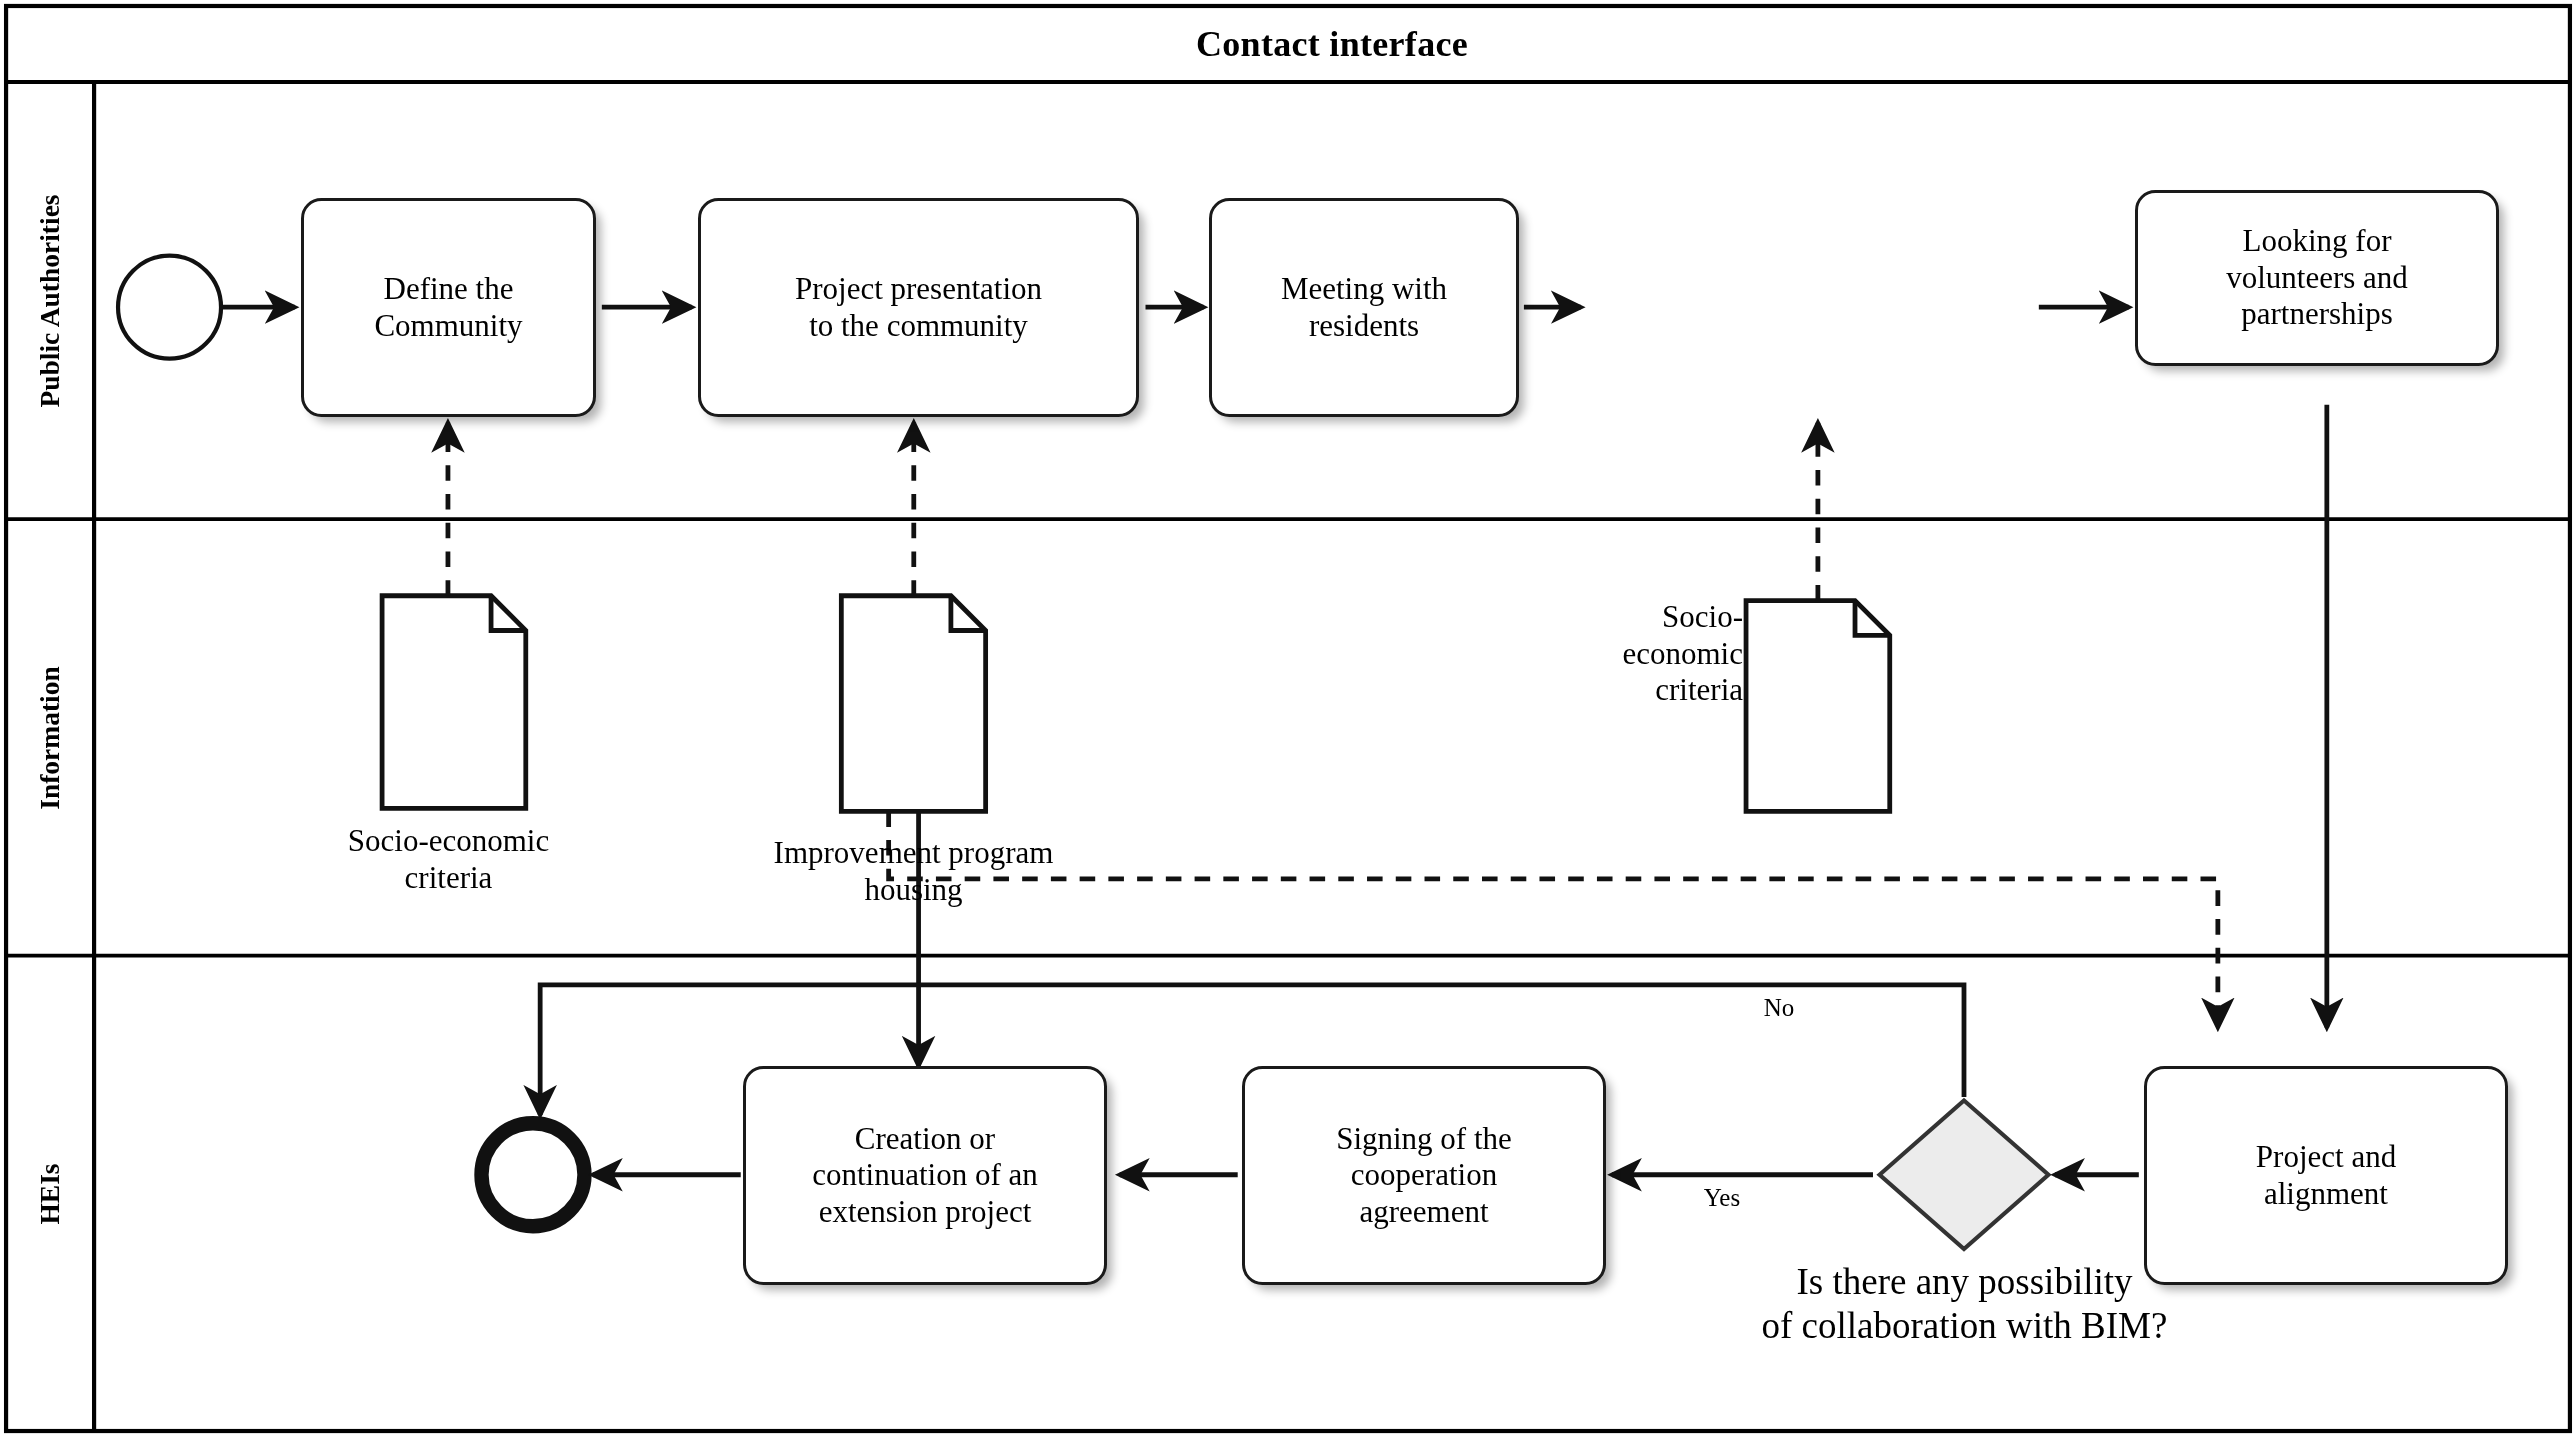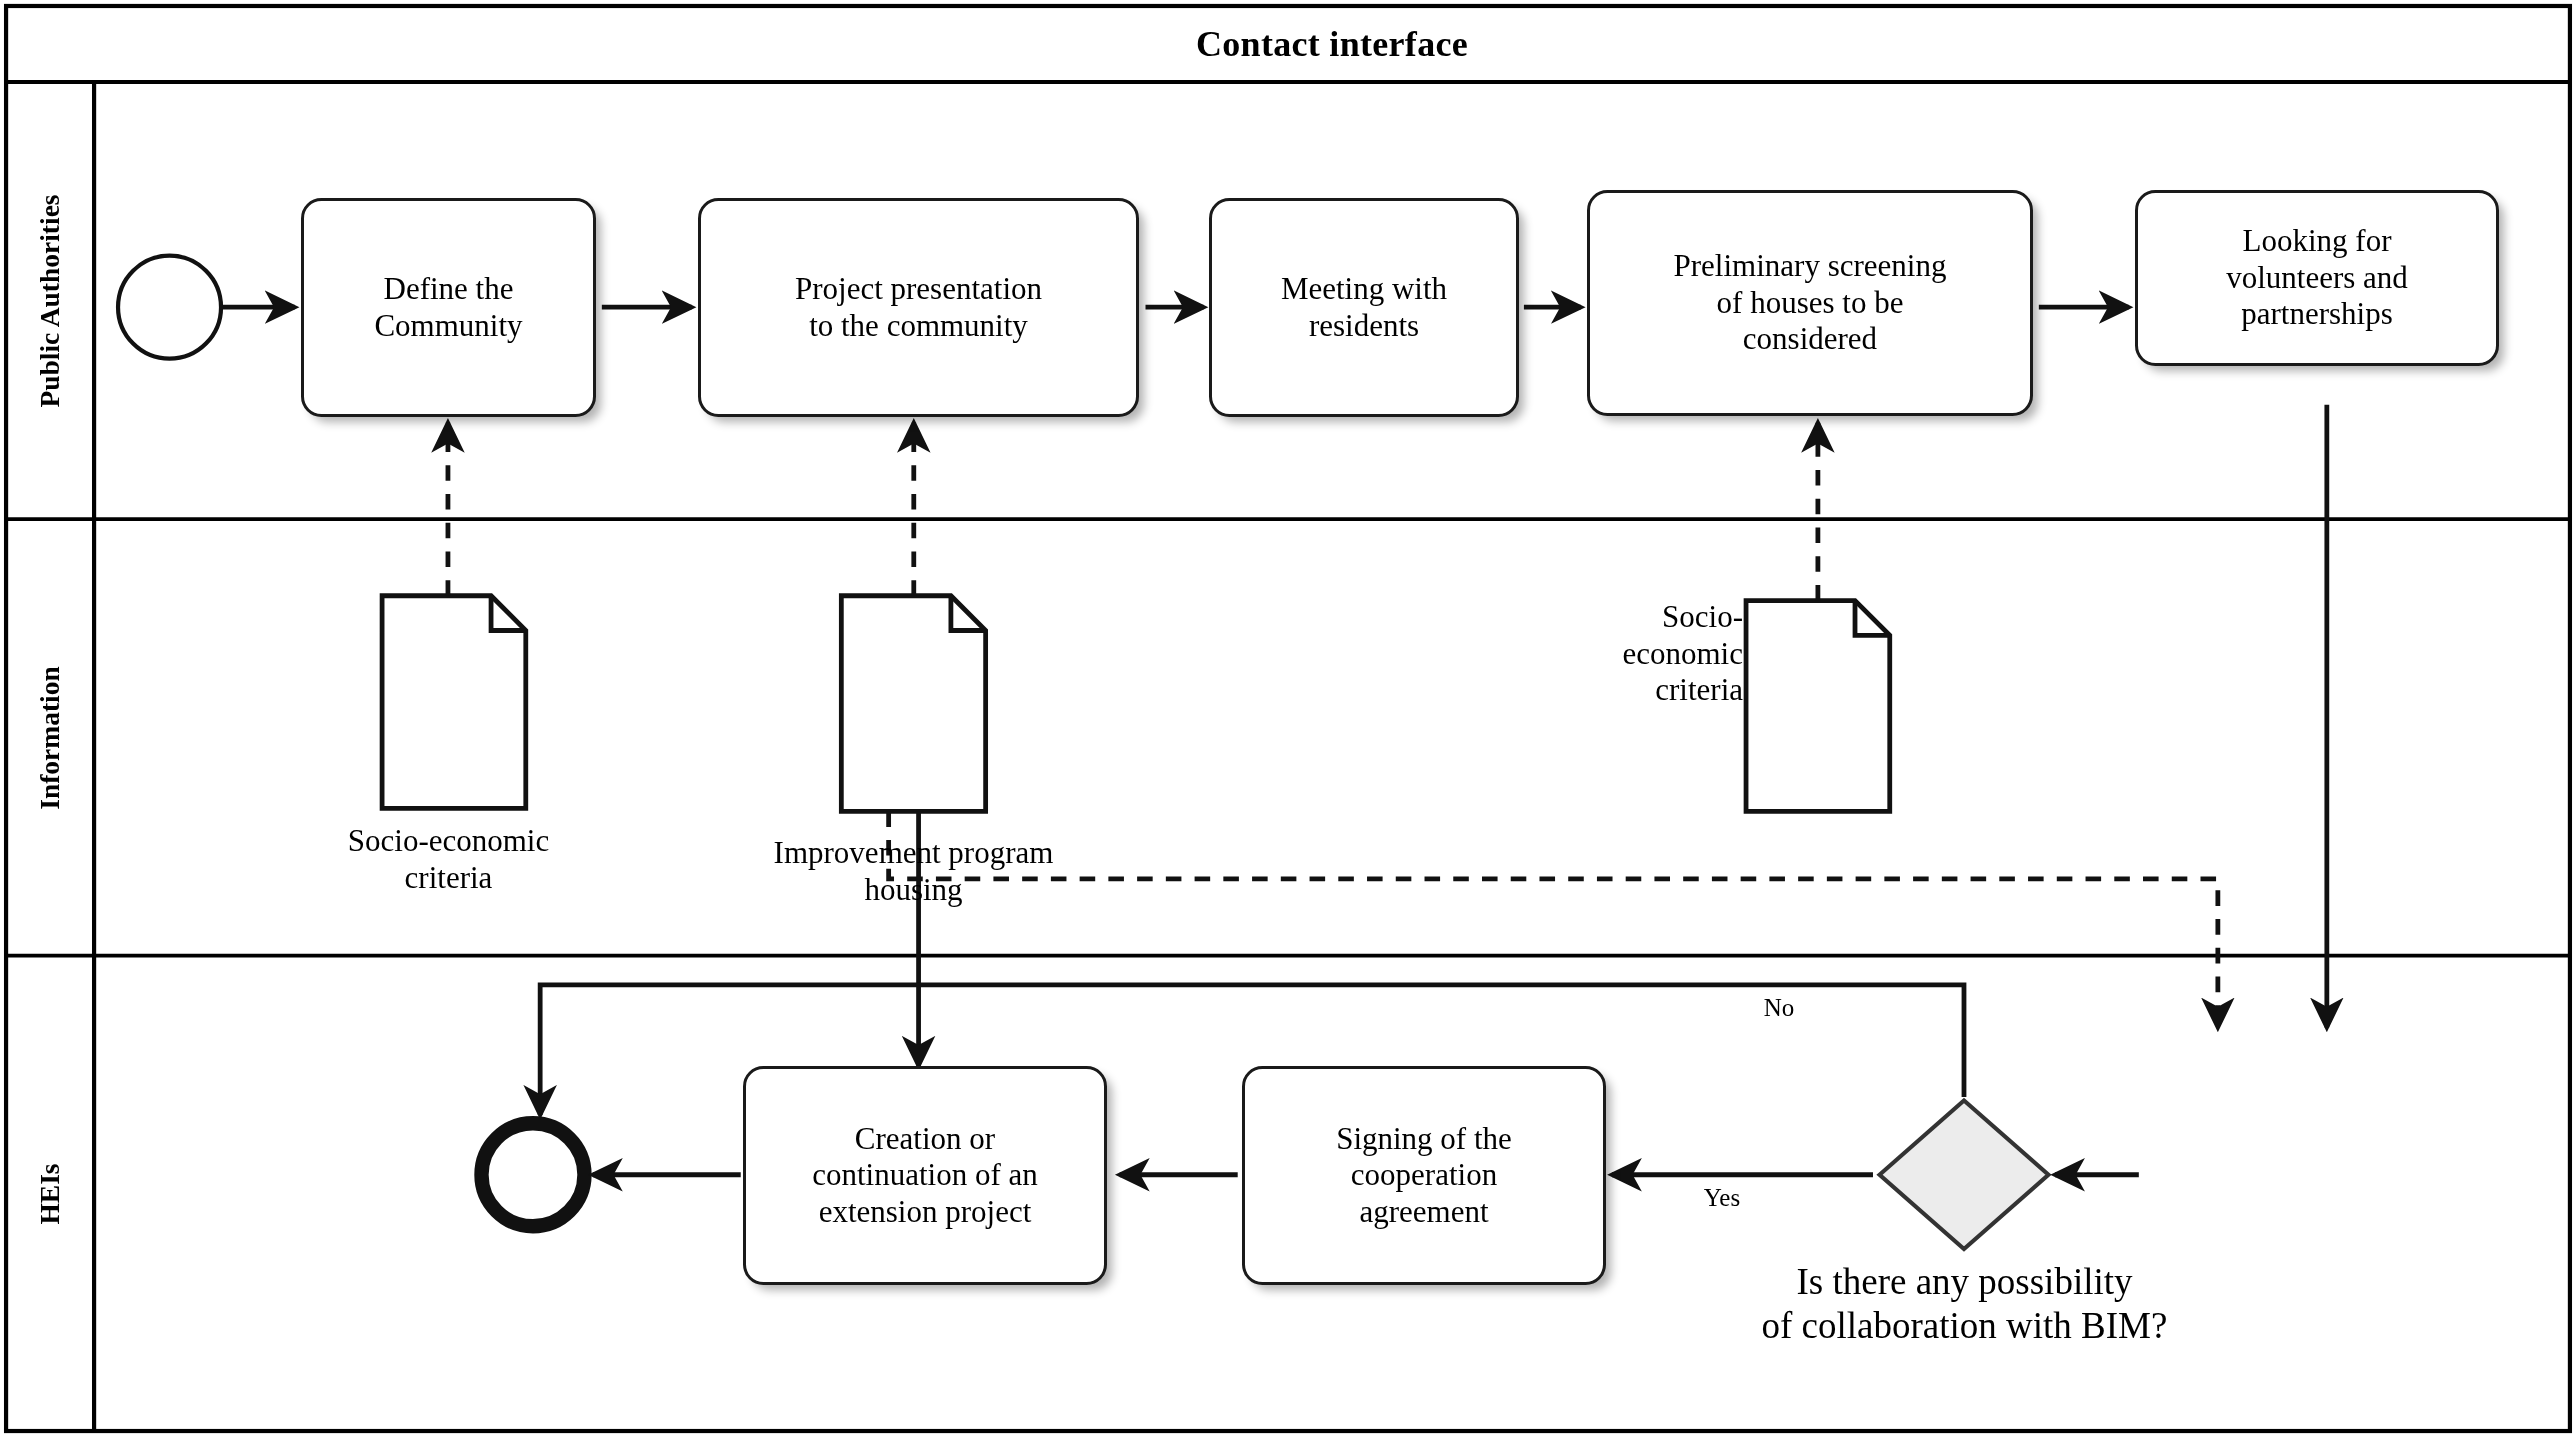--- a/index.html
+++ b/index.html
@@ -141,34 +141,34 @@
   <div class="lane-label" style="left:6px;top:956px;width:88px;height:475px;">
     <span>HEIs</span>
   </div>
 
   <div class="task" style="left:301px;top:198px;width:295px;height:219px;">Define the<br>Community</div>
 
   <div class="task" style="left:698px;top:198px;width:441px;height:219px;">Project presentation<br>to the community</div>
 
   <div class="task" style="left:1209px;top:198px;width:310px;height:219px;">Meeting with<br>residents</div>
 
-  <div class="task" style="left:1587px;top:190px;width:446px;height:226px;">Preliminary screening<br>of houses to be<br>considered</div>
 
   <div class="task" style="left:2135px;top:190px;width:364px;height:176px;">Looking for<br>volunteers and<br>partnerships</div>
 
   <div class="doc-label" style="left:251px;top:823px;width:395px;">Socio-economic<br>criteria</div>
 
   <div class="doc-label" style="left:653px;top:835px;width:521px;">Improvement program<br>housing</div>
 
   <div class="doc-label" style="left:1557px;top:599px;width:186px;text-align:right;">Socio-<br>economic<br>criteria</div>
 
   <div class="task" style="left:743px;top:1066px;width:364px;height:219px;">Creation or<br>continuation of an<br>extension project</div>
 
   <div class="task" style="left:1242px;top:1066px;width:364px;height:219px;">Signing of the<br>cooperation<br>agreement</div>
 
+  <div class="task" style="left:2144px;top:1066px;width:364px;height:219px;">Project and<br>alignment</div>
 
   <div class="flow-label" style="left:1701px;top:993px;width:156px;">No</div>
 
   <div class="flow-label" style="left:1644px;top:1183px;width:156px;">Yes</div>
 
   <div class="gw-label" style="left:1611px;top:1260px;width:707px;">Is there any possibility<br>of collaboration with BIM?</div>
 
 </div>
 
 

